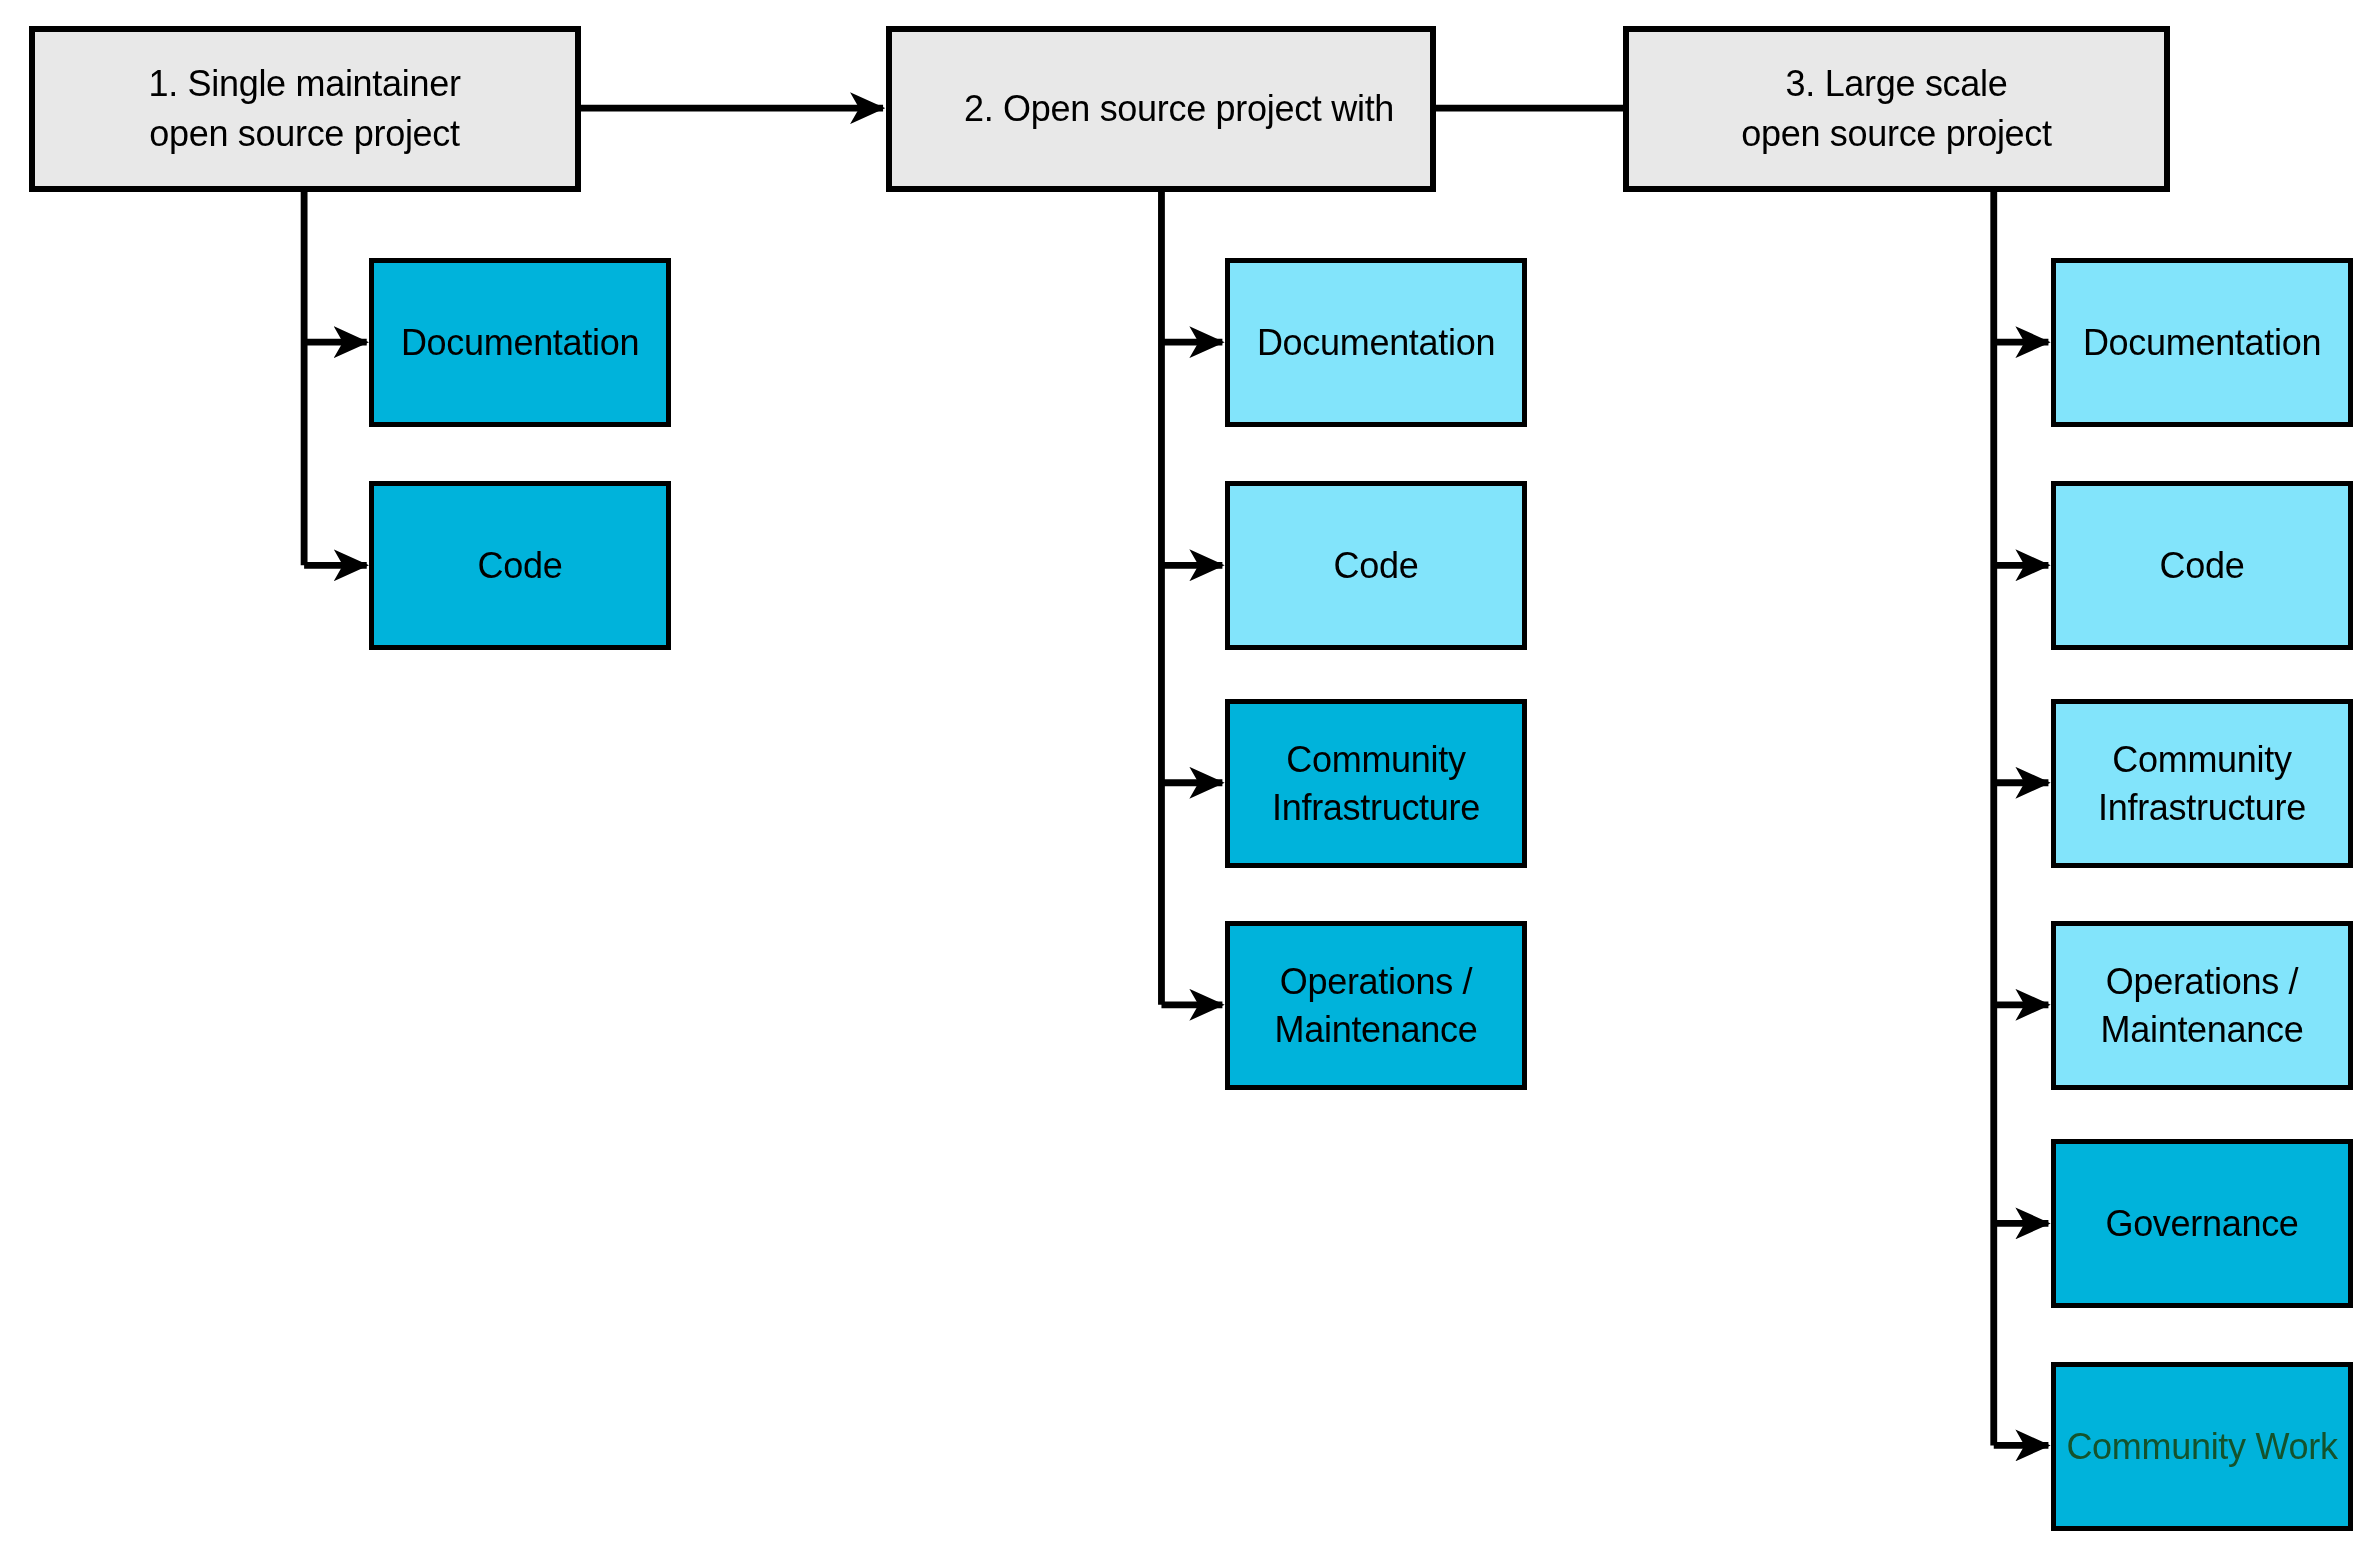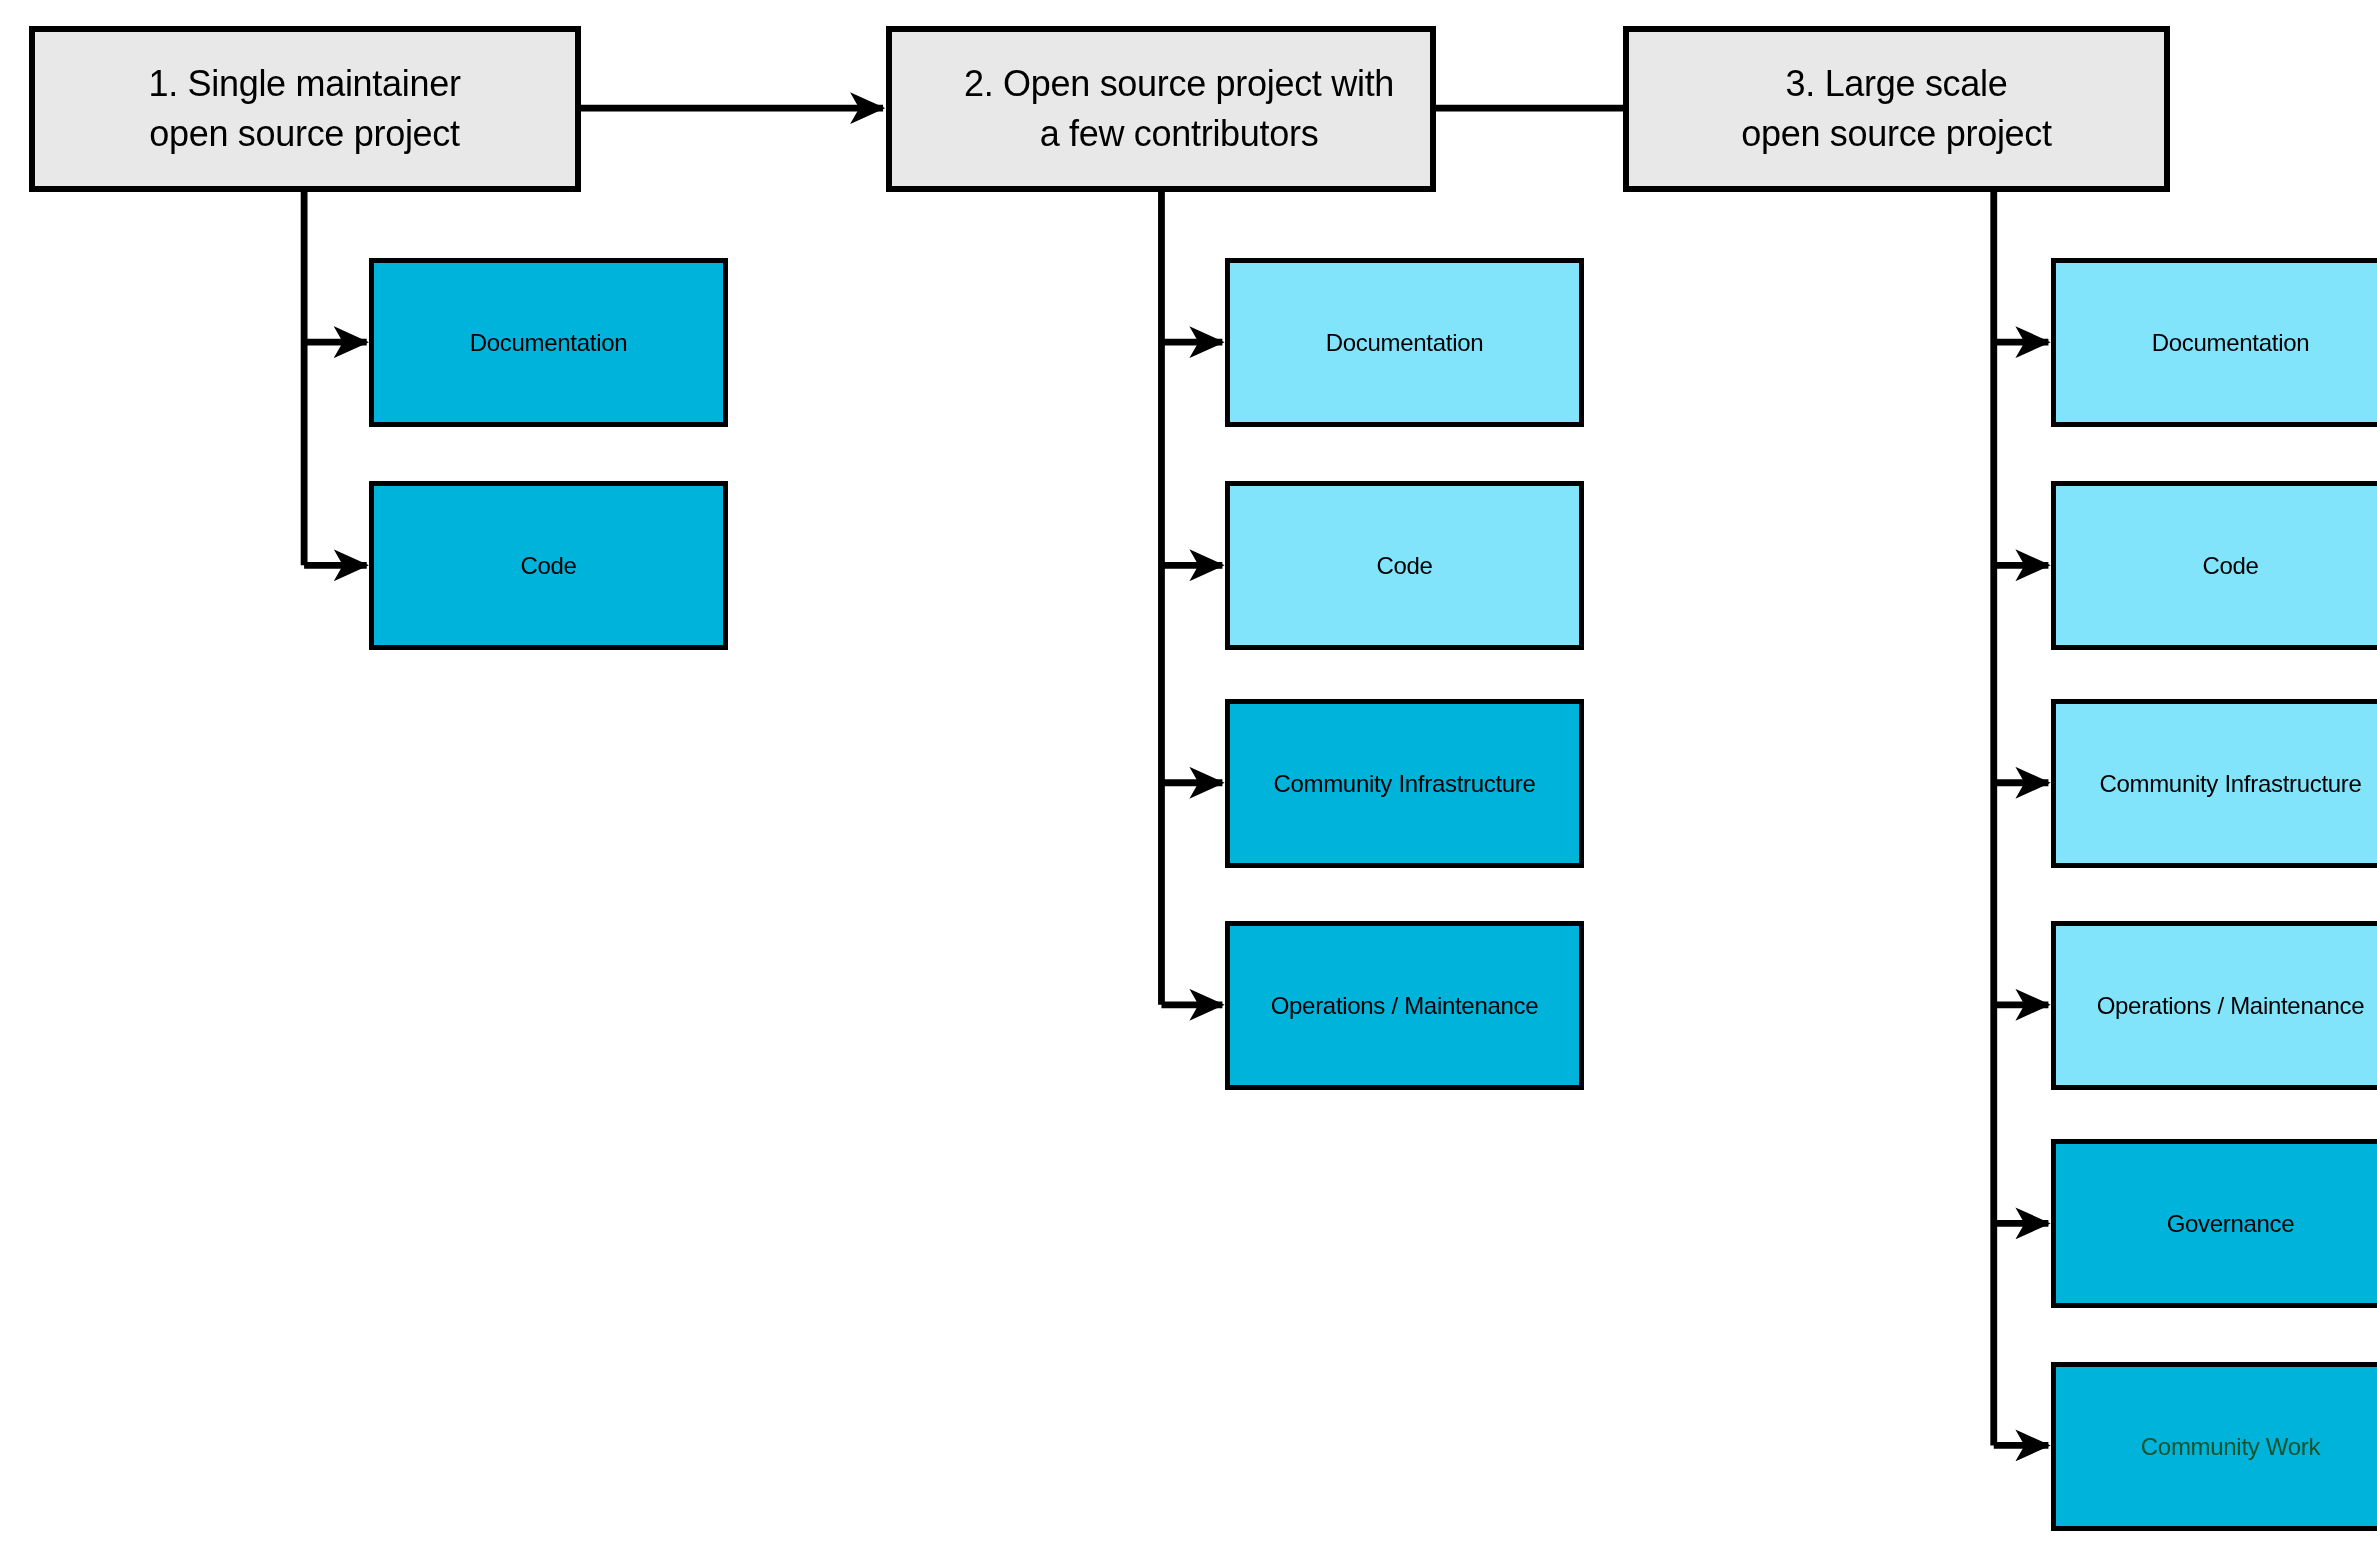--- a/index.html
+++ b/index.html
@@ -38,23 +38,23 @@
   }
   .stage-node {
     border: 6.3px solid #000;
     height: 166px;
     top: 26px;
     font-size: 36px;
     line-height: 1.38;
   }
   .item-node {
     border: 5.7px solid #000;
-    width: 359px;
+    width: 302px;
     height: 169px;
-    font-size: 24px;
+    font-size: 36px;
     line-height: 1.32;
     padding: 0 8px;
   }
   .stage-label span { display: block; }
 </style>
 </head>
 <body style="background: rgb(255, 255, 255);">
 
 <div id="canvas">
 
@@ -97,21 +97,20 @@
   <div class="node item-node" style="left: 369px; top: 258px; background-color: rgb(0, 179, 219); border-color: rgb(0, 0, 0); color: rgb(0, 0, 0);">
     <span>Documentation</span>
   </div>
   <div class="node item-node" style="left: 369px; top: 481px; background-color: rgb(0, 179, 219); border-color: rgb(0, 0, 0); color: rgb(0, 0, 0);">
     <span>Code</span>
   </div>
 
   <div class="node stage-node" style="left: 886px; width: 550px; background-color: rgb(232, 232, 232); border-color: rgb(0, 0, 0); color: rgb(0, 0, 0); padding-left: 36px;">
     <div class="stage-label">
       <span>2. Open source project with</span>
-      <span>a few contributors</span>
     </div>
   </div>
 
   <div class="node item-node" style="left: 1225px; top: 258px; background-color: rgb(130, 228, 251); border-color: rgb(0, 0, 0); color: rgb(0, 0, 0);">
     <span>Documentation</span>
   </div>
   <div class="node item-node" style="left: 1225px; top: 481px; background-color: rgb(130, 228, 251); border-color: rgb(0, 0, 0); color: rgb(0, 0, 0);">
     <span>Code</span>
   </div>
   <div class="node item-node" style="left: 1225px; top: 699px; background-color: rgb(0, 179, 219); border-color: rgb(0, 0, 0); color: rgb(0, 0, 0);">

